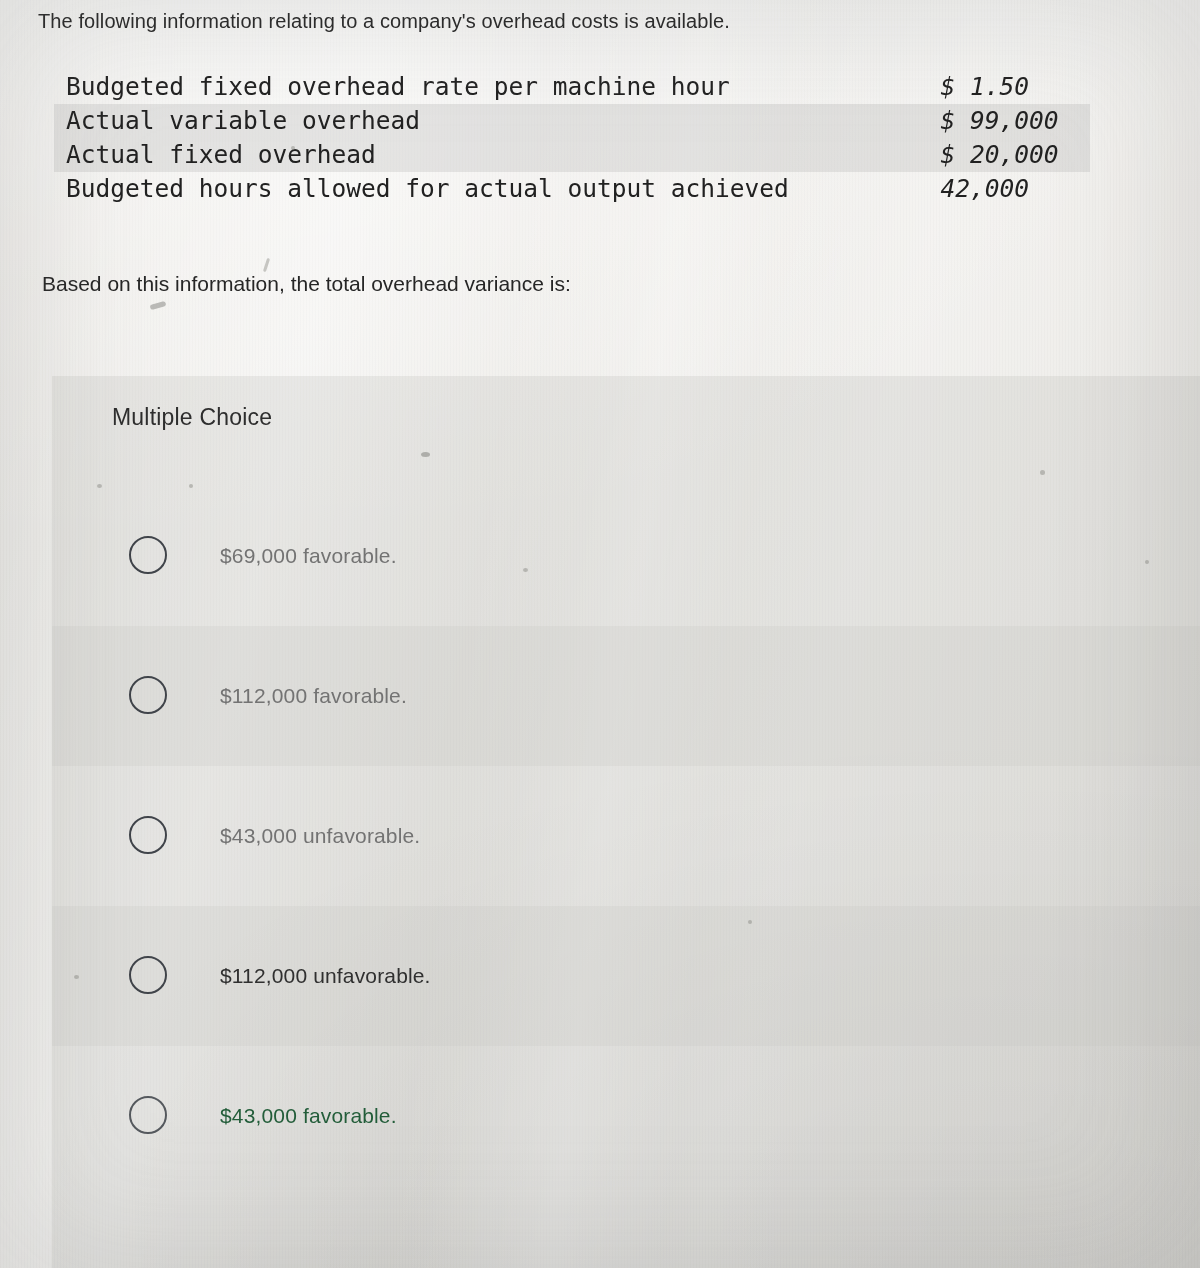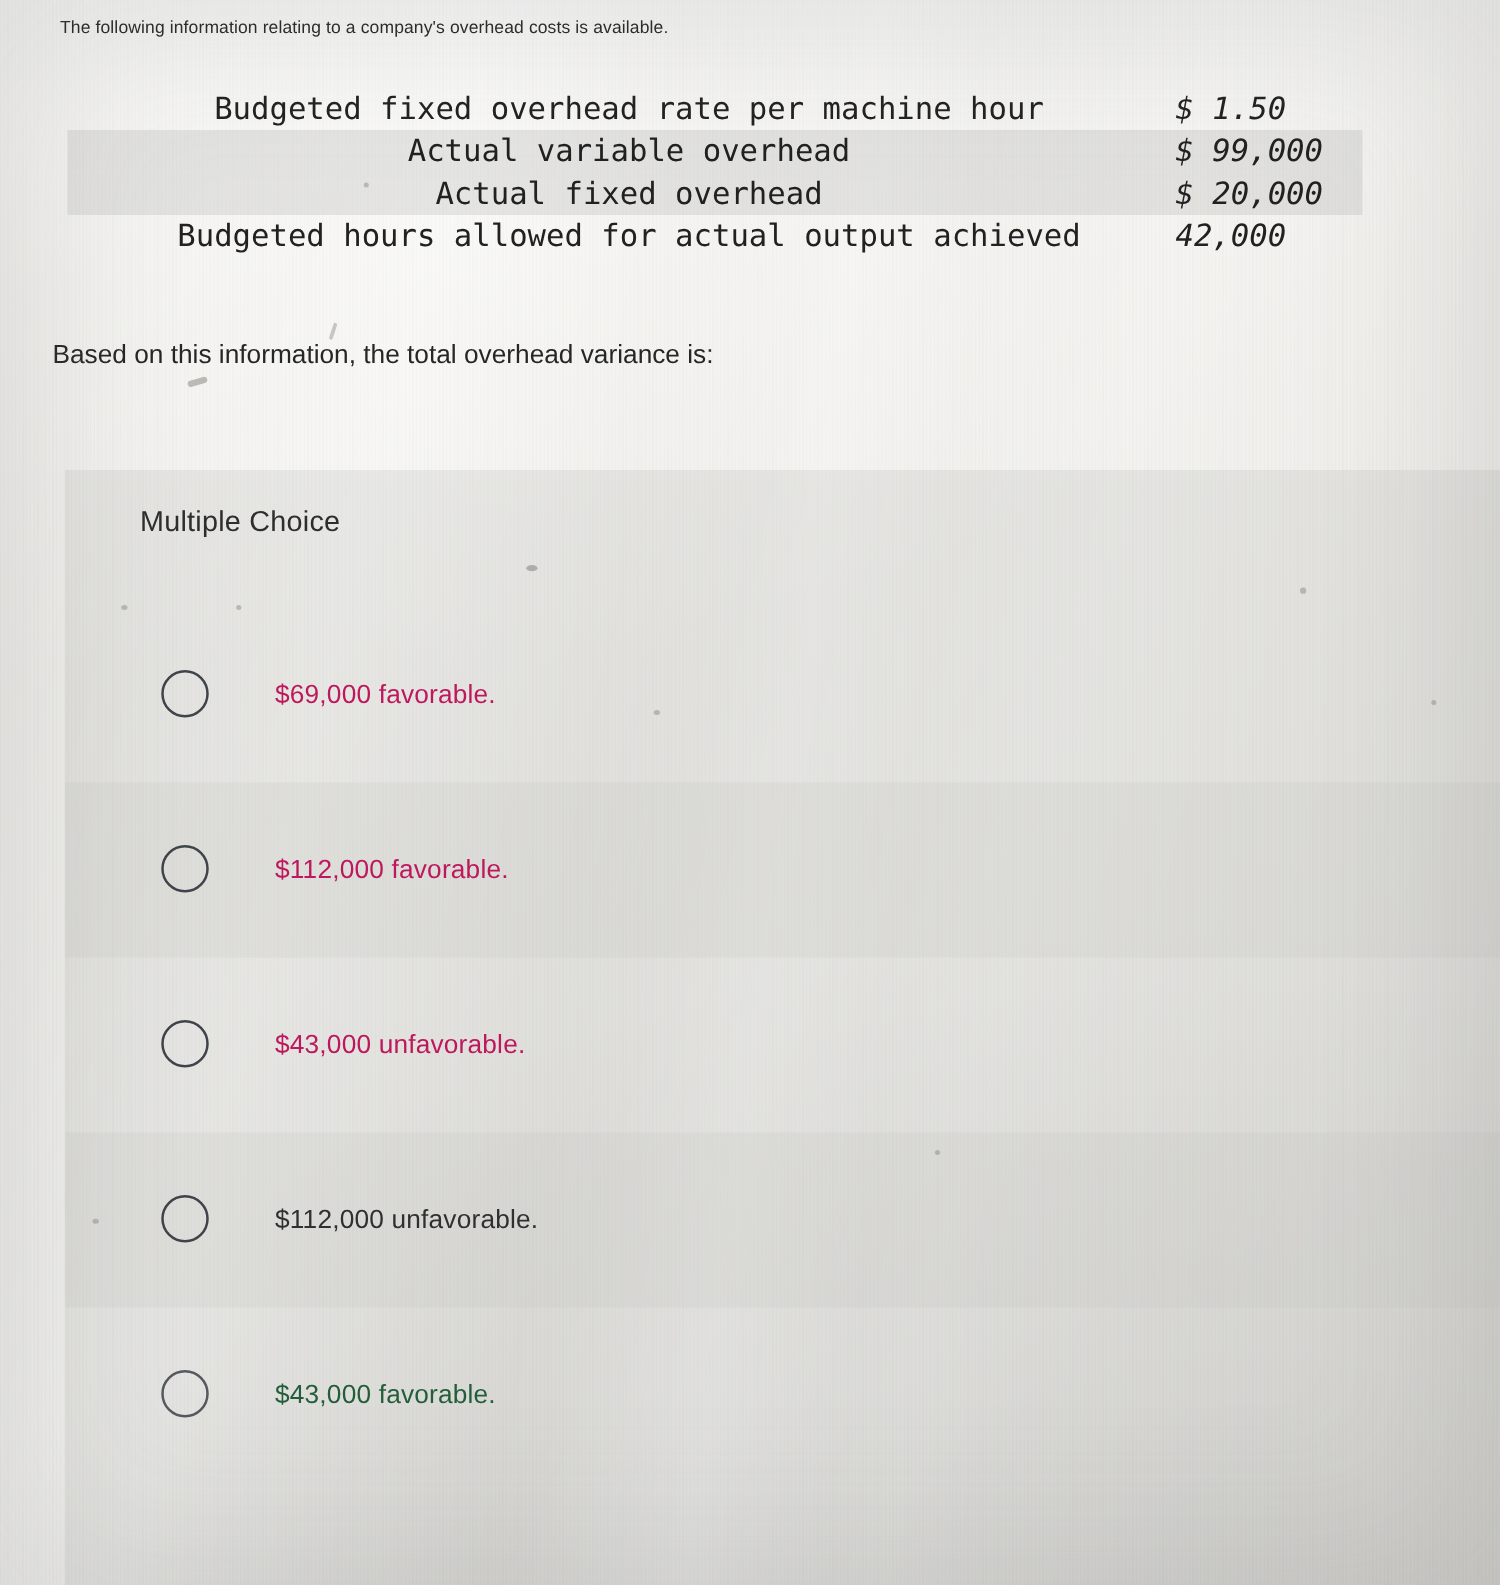--- a/index.html
+++ b/index.html
@@ -70,24 +70,24 @@
     inset: 0;
     pointer-events: none;
     box-shadow: inset 0 0 120px 30px rgba(120,120,118,0.16);
   }
 
   .layer { position: absolute; inset: 0; }
 
   
   #stem {
     position: absolute;
-    left: 48px;
+    left: 38px;
     top: 6px;
     width: 1000px;
-    font-size: 14px;
+    font-size: 20px;
     line-height: 30px;
     letter-spacing: .1px;
     color: #262626;
   }
 
   
   #facts {
     position: absolute;
     left: 54px;
     top: 70px;
@@ -96,21 +96,21 @@
     font-family: "DejaVu Sans Mono", "Liberation Mono", monospace;
     font-size: 24.5px;
     line-height: 34px;
     color: #212121;
   }
   #facts td {
     padding: 0;
     vertical-align: baseline;
     white-space: pre;
   }
-  #facts td.label { text-align: center; padding-left: 12px; }
+  #facts td.label { text-align: left; padding-left: 12px; }
   #facts td.value { text-align: left; padding-right: 6px; white-space: pre; font-style: italic; }
   #facts tr.shaded td { background: rgba(152,152,150,0.20); }
 
   
   #prompt {
     position: absolute;
     left: 42px;
     top: 270px;
     font-size: 21px;
     line-height: 28px;
@@ -157,21 +157,21 @@
     border-radius: 50%;
     background: transparent;
     box-sizing: border-box;
   }
   .option-label {
     position: absolute;
     left: 168px;
     top: 56px;
     font-size: 21px;
     line-height: 28px;
-    color: #be185d;
+    color: #737373;
     letter-spacing: .15px;
   }
   
   .option:nth-child(4) .option-label { color: #303030; }
   .option:nth-child(5) .option-label { color: #14532d; opacity: .92; }
   .option:nth-child(5) .radio { border-color: #55595e; }
 
   
   .speck { position: absolute; background: #8b8b86; border-radius: 50%; opacity: .5; }
 </style>

